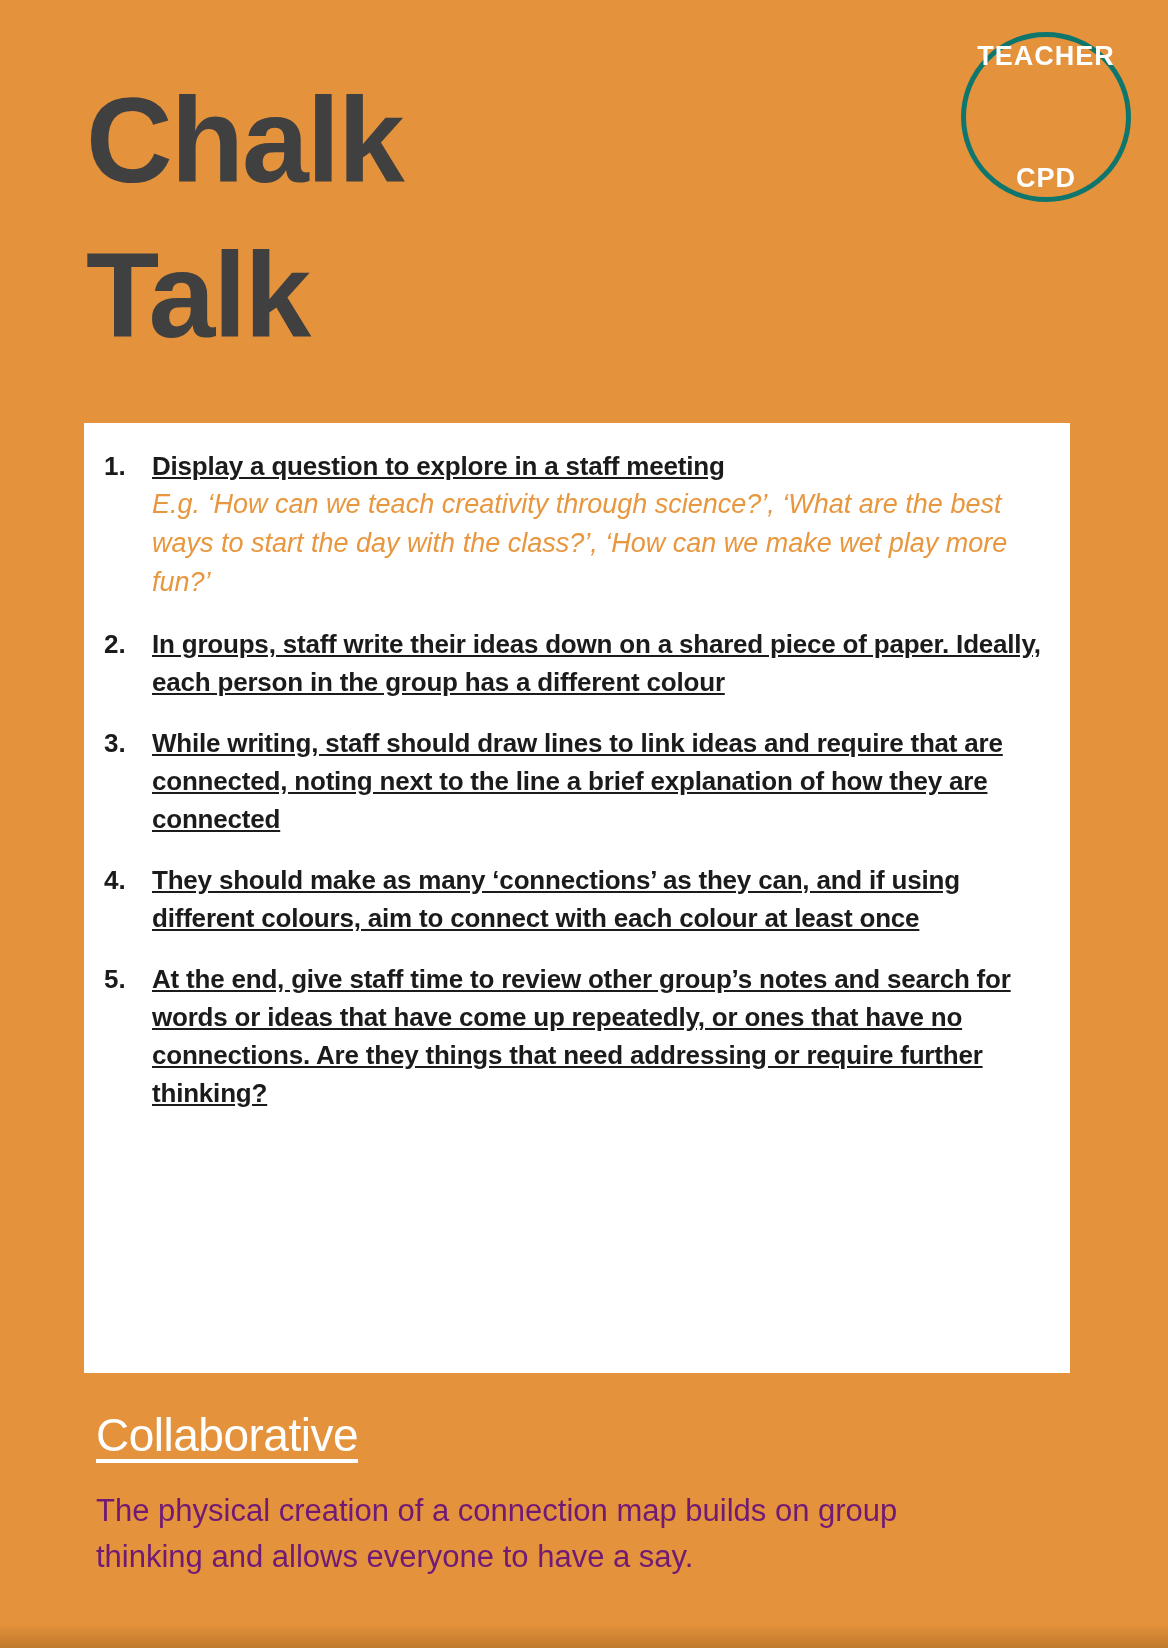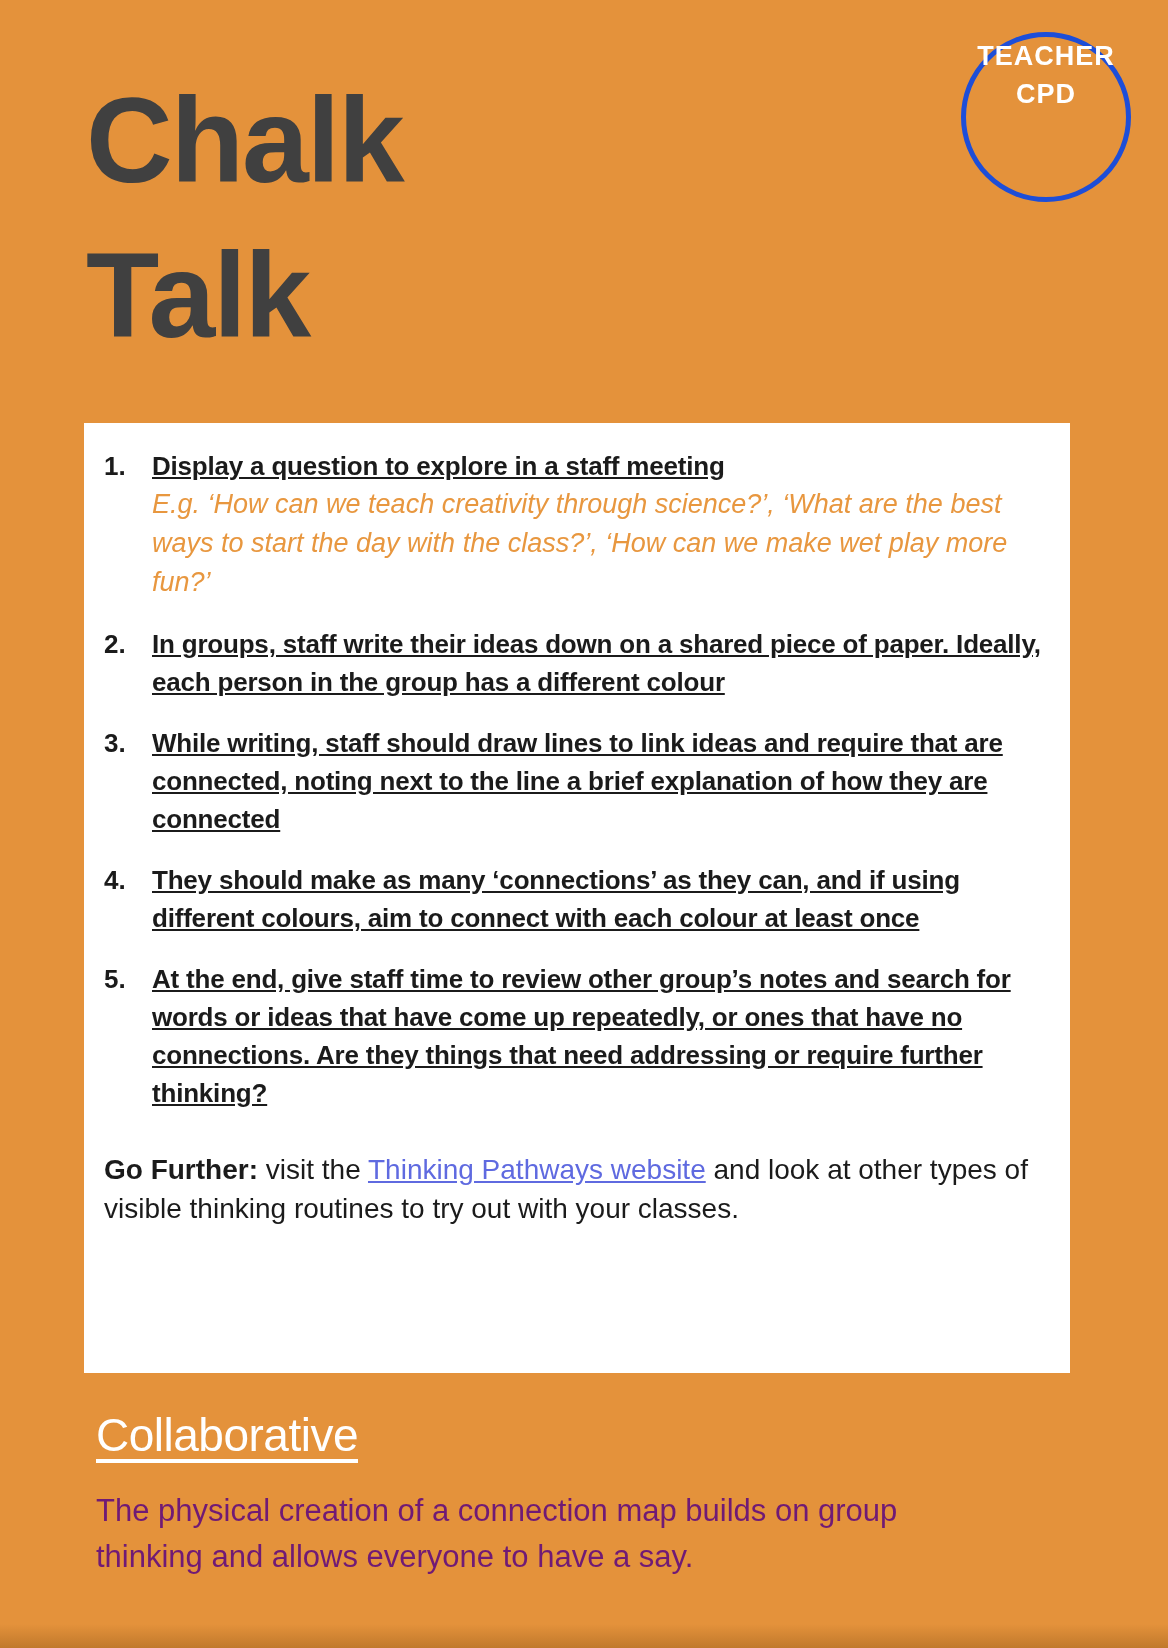--- a/index.html
+++ b/index.html
@@ -17,24 +17,24 @@
     font-size: 120px;
     line-height: 1;
     letter-spacing: -2px;
   }
   .title-line1 { top: 80px; }
   .title-line2 { top: 235px; text-align: right; }
 
   .badge {
     position: absolute; left: 961px; top: 32px;
     width: 160px; height: 160px;
-    border: 5px solid #1d4ed8;
+    border: 5px solid #0f766e;
     border-radius: 50%;
     display: flex; flex-direction: column;
-    align-items: center; justify-content: flex-start;
+    align-items: center; justify-content: space-between;
     color: #FFFFFF; font-weight: bold;
     font-size: 27px; letter-spacing: 1px;
     line-height: 38px;
     text-align: center;
   }
 
   .card {
     position: absolute; left: 84px; top: 423px;
     width: 986px; height: 950px;
     background: #FFFFFF;
@@ -142,20 +142,19 @@
     <div class="list-num">4.</div>
     <div class="list-text">They should make as many ‘connections’ as they can, and if using different colours, aim to connect with each colour at least once</div>
   </div>
 
   <div class="list-item">
     <div class="list-num">5.</div>
     <div class="list-text">At the end, give staff time to review other group’s notes and search for words or ideas that have come up repeatedly, or ones that have no connections. Are they things that need addressing or require further thinking?</div>
   </div>
 
 
-  <p class="para go-further"><b>Go Further:</b><span> visit the </span><a class="link">Thinking Pathways website</a><span> and look at other types of visible thinking routines to try out with your classes.</span></p>
 
 </div>
 
 <div class="footer-heading">Collaborative</div>
 <div class="footer-text">The physical creation of a connection map builds on group thinking and allows everyone to have a say.</div>
 
 <div class="bottom-shade"></div>
 
 </body></html>

